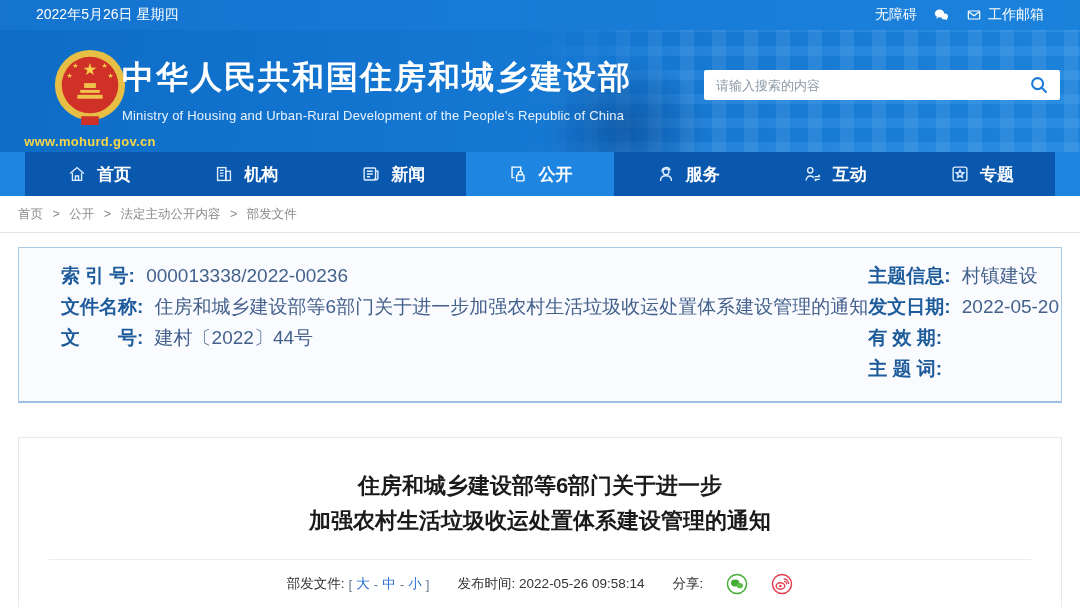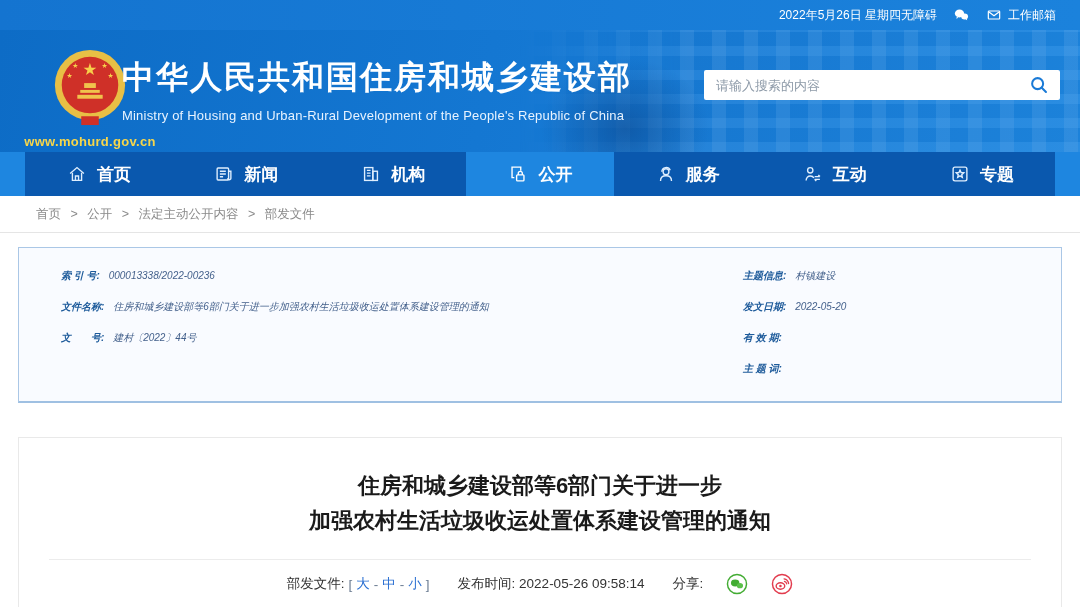--- a/index.html
+++ b/index.html
@@ -1,22 +1,22 @@
 <!DOCTYPE html>
 <html><head>
 <meta charset="utf-8">
 <style>
   * { margin:0; padding:0; box-sizing:border-box; }
   body { font-family:"Liberation Sans","DejaVu Sans",sans-serif; background:#fff; }
   .page { position:relative; width:1080px; height:607px; overflow:hidden; background:#fff; }
 
   
   .topbar { height:30px; background:linear-gradient(90deg,#1474d0,#1b82dc);
-    display:flex; align-items:center; justify-content:flex-end;
-    padding:0 24px; color:#fff; font-size:12px; }
+    display:flex; align-items:center; justify-content:space-between;
+    padding:0 36px; color:#fff; font-size:14px; }
   .topbar-right { display:flex; align-items:center; gap:14px; }
   .topbar-right .tb-item { display:flex; align-items:center; gap:5px; cursor:pointer; }
   .tb-icon svg { display:block; }
 
   
   .header { position:relative; height:122px;
     background:linear-gradient(100deg,#0d6cc6 0%,#1477d2 45%,#1e86e0 100%); }
   .header-windows { position:absolute; right:0; top:0; width:560px; height:122px; opacity:.35;
     background:
       linear-gradient(90deg,#1477d2 0%,rgba(20,119,210,0) 30%),
@@ -39,31 +39,31 @@
 
   
   .nav { height:44px; background:#1e86e0; }
   .nav-inner { height:44px; margin:0 25px; background:#0a58ae; display:flex; }
   .nav-item { flex:1; display:flex; align-items:center; justify-content:center; gap:9px;
     color:#fff; font-size:17px; font-weight:700; cursor:pointer; }
   .nav-item.active { background:#1e86e0; }
   .nav-item svg { display:block; }
 
   
-  .breadcrumb { height:37px; line-height:36px; padding-left:36px; background:#fff;
+  .breadcrumb { height:37px; line-height:36px; padding-left:18px; background:#fff;
     border-bottom:1px solid #e5e5e5; font-size:12.5px; color:#8a8a8a; }
   .breadcrumb .crumb { cursor:pointer; }
   .breadcrumb .sep { margin:0 6px; }
 
   
   .doc-info { margin:14px 18px 0; height:156px; background:#f9fbff;
     border:1px solid #aac7e6; border-bottom:2px solid #9fc0e2; display:flex; }
   .doc-col-left { flex:1; padding:17px 0 0 42px; }
   .doc-col-right { width:318px; padding:17px 10px 0 0; }
-  .meta-row { line-height:22px; margin-bottom:9px; font-size:10px; white-space:nowrap;font-style:italic; }
+  .meta-row { line-height:22px; margin-bottom:9px; font-size:19px; white-space:nowrap; }
   .meta-label { font-weight:700; color:#1e5b9b; white-space:pre; margin-right:6px; }
   .meta-value { color:#44618c; }
 
   
   .article { margin:34px 18px 0; height:190px; background:#fff; border:1px solid #e9e9e9; }
   .article-title { margin-top:30px; text-align:center; font-size:22px; font-weight:700;
     color:#1a1a1a; line-height:35px; }
   .article-divider { margin:21px 30px 0; border-top:1px solid #ececec; }
   .article-meta { margin-top:13px; display:flex; align-items:center; justify-content:center;
     gap:28px; font-size:13.5px; color:#333; }
@@ -155,37 +155,37 @@
               <path d="M7 10.5 V19 H17 V10.5"></path>
               <path d="M10.3 19 V14.2 H13.7 V19"></path>
           </svg>
         </span>
         <span>首页</span>
       </div>
 
       <div class="nav-item">
         <span>
           <svg width="22" height="22" viewBox="0 0 24 24" fill="none" stroke="#dfeefe" stroke-width="1.5">
+            <rect x="5" y="5" width="9" height="14"></rect>
+              <rect x="14" y="9" width="5" height="10"></rect>
+            <path d="M7.5 8 H11.5 M7.5 11 H11.5 M7.5 14 H11.5"></path>
+          </svg>
+        </span>
+        <span>机构</span>
+      </div>
+
+      <div class="nav-item">
+        <span>
+          <svg width="22" height="22" viewBox="0 0 24 24" fill="none" stroke="#dfeefe" stroke-width="1.5">
             <rect x="4.5" y="5.5" width="12.5" height="13" rx="1"></rect>
             <path d="M7.5 9 H14 M7.5 12 H14 M7.5 15 H11"></path>
             <path d="M17 9 H19.5 V16.5 a1.8 1.8 0 0 1 -3.6 0"></path>
           </svg>
         </span>
         <span>新闻</span>
-      </div>
-
-      <div class="nav-item">
-        <span>
-          <svg width="22" height="22" viewBox="0 0 24 24" fill="none" stroke="#dfeefe" stroke-width="1.5">
-            <rect x="5" y="5" width="9" height="14"></rect>
-              <rect x="14" y="9" width="5" height="10"></rect>
-            <path d="M7.5 8 H11.5 M7.5 11 H11.5 M7.5 14 H11.5"></path>
-          </svg>
-        </span>
-        <span>机构</span>
       </div>
 
       <div class="nav-item active">
         <span>
           <svg width="22" height="22" viewBox="0 0 24 24" fill="none" stroke="#ffffff" stroke-width="1.5">
             <path d="M8 16 H5.5 V4.5 H15 V8.5"></path>
             <rect x="10.5" y="13" width="8" height="6.5" rx="1"></rect>
             <path d="M12.3 13 V11.3 a2.2 2.2 0 0 1 4.4 0 V13"></path>
           </svg>
         </span>

